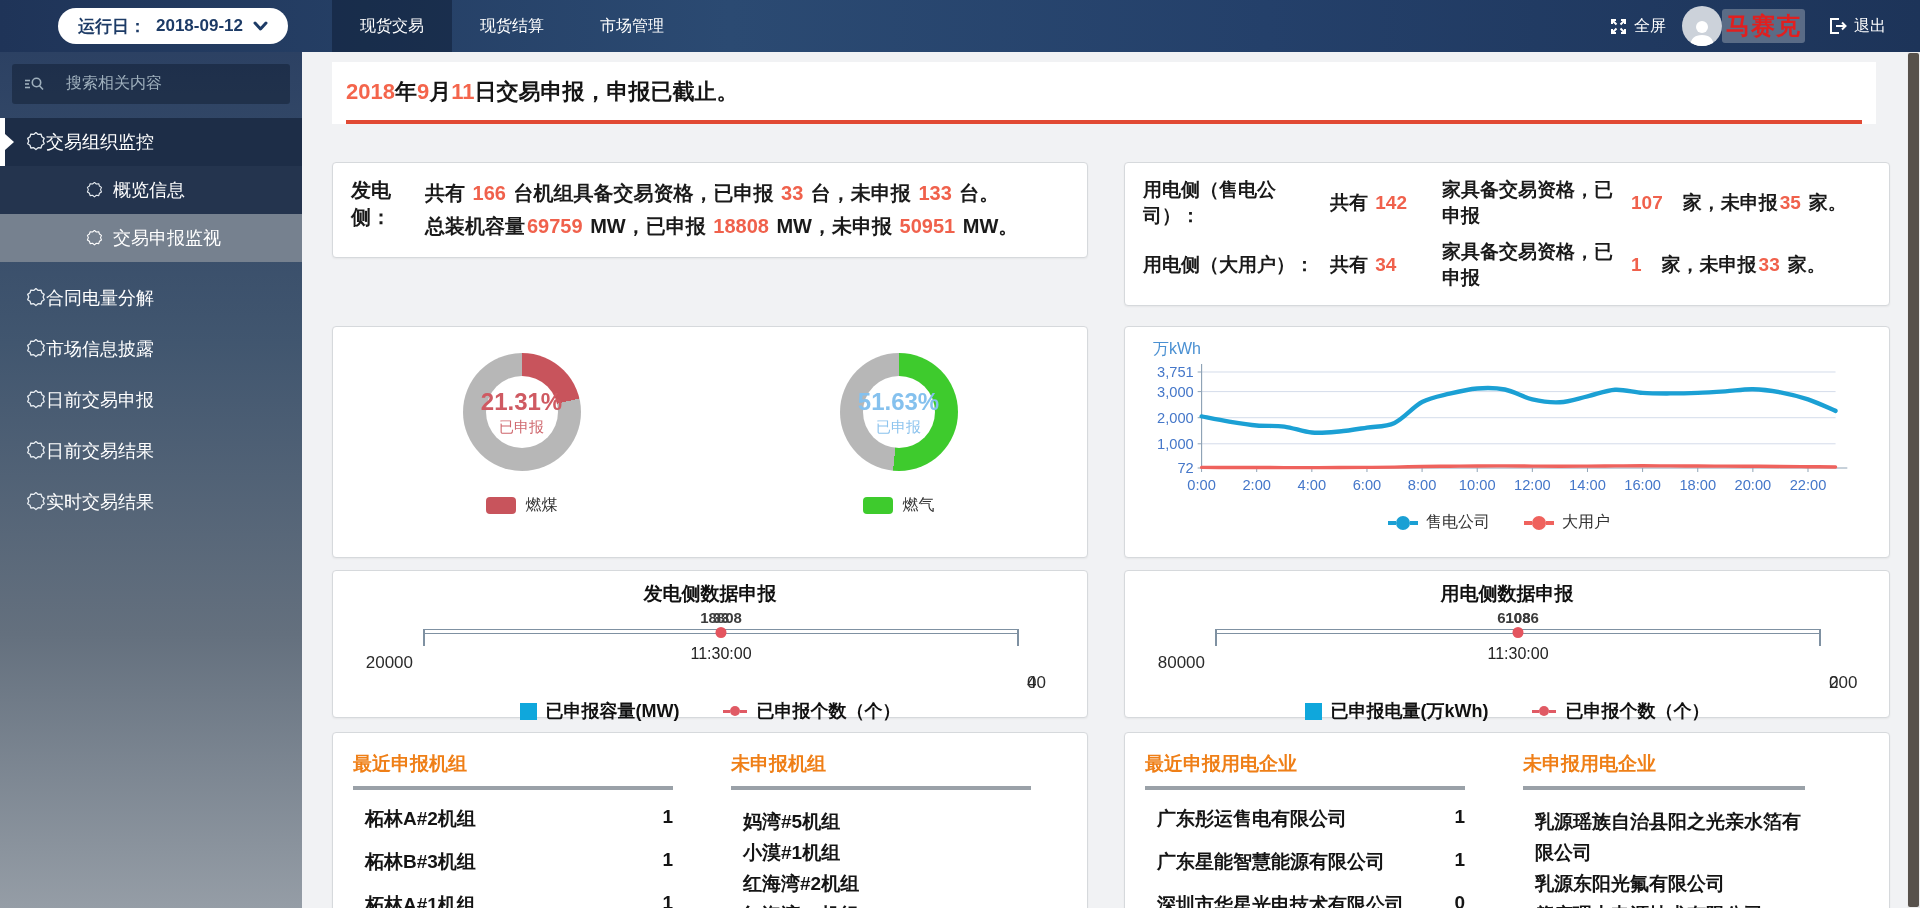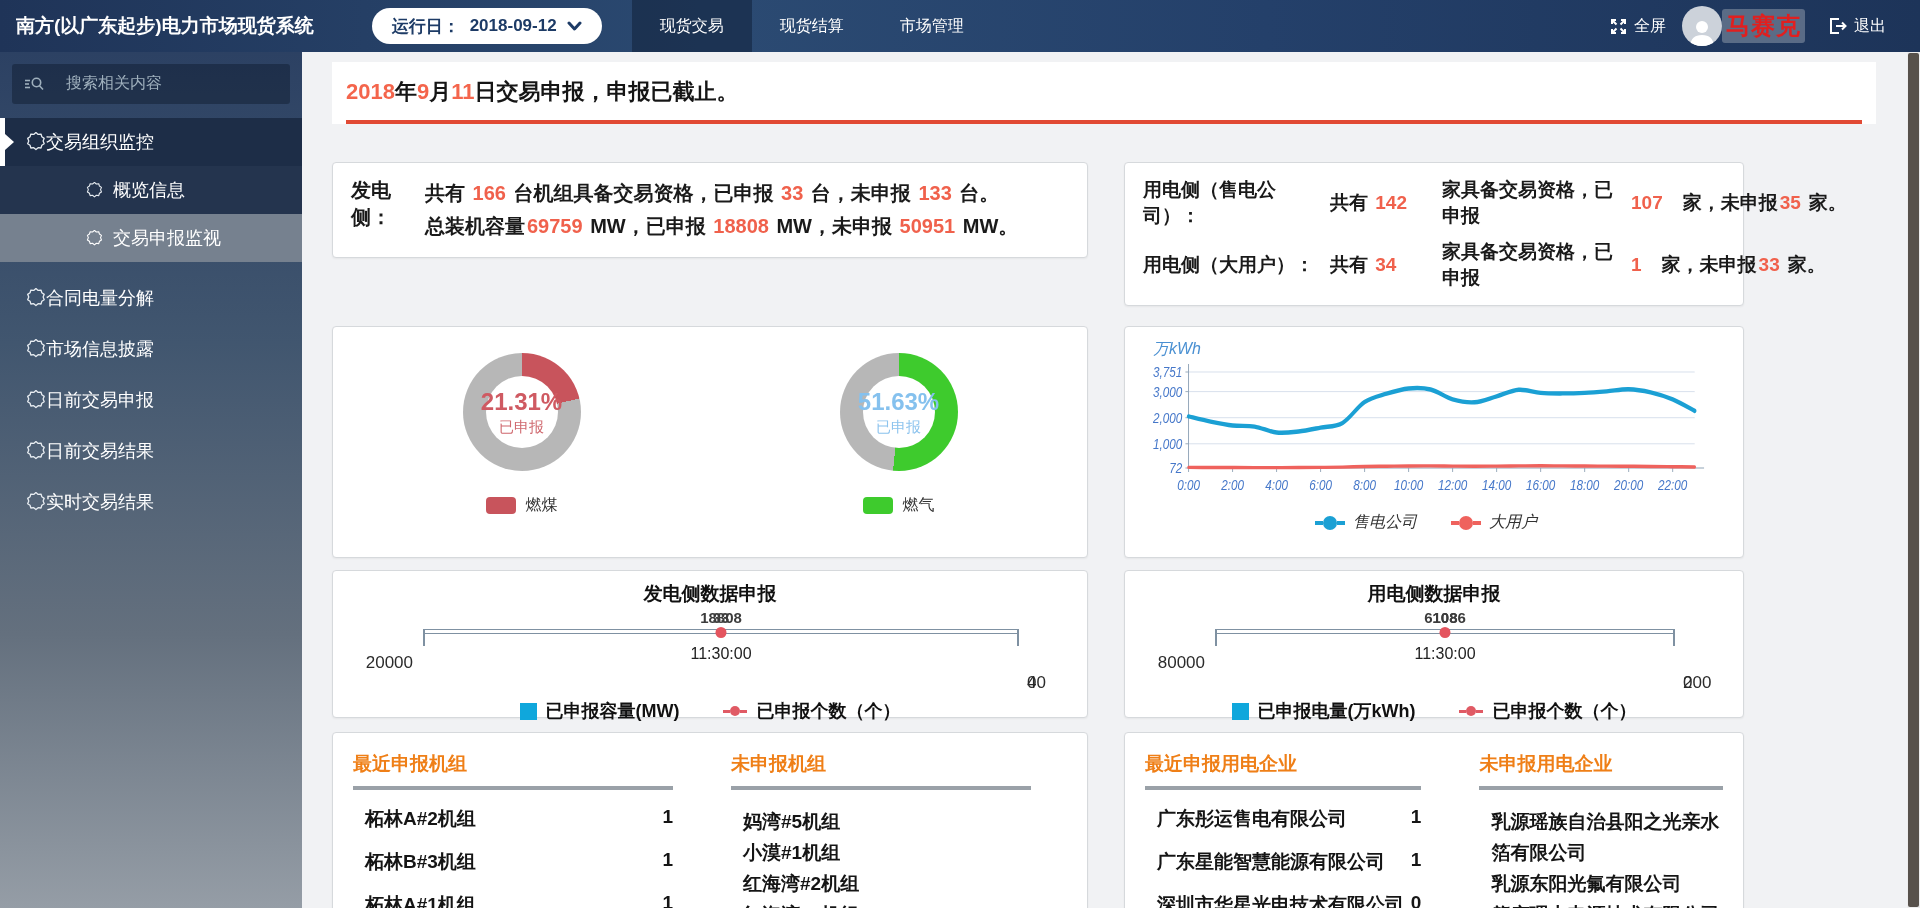--- a/index.html
+++ b/index.html
@@ -7,21 +7,21 @@
     font-family:"Liberation Sans","DejaVu Sans",sans-serif; background:#f1f2f4; }
 
   
   .hdr { position:fixed; top:0; left:0; right:0; height:52px; z-index:50;
     background:linear-gradient(90deg,#1f3458 0%,#2b4a72 38%,#24406a 66%,#1d3459 100%);
     display:flex; align-items:center; color:#fff; }
   .hdr-title { font-size:19px; font-weight:700; margin-left:16px; white-space:nowrap; }
   .pill { margin-left:58px; background:#fff; border-radius:20px; height:36px;
     display:flex; align-items:center; gap:10px; padding:0 20px; color:#1d3b66;
     font-size:17px; font-weight:700; cursor:pointer; }
-  .tabs { display:flex; height:52px; margin-left:30px; }
+  .tabs { display:flex; height:52px; margin-left:44px; }
   .tab { line-height:52px; padding:0 28px; font-size:16px; cursor:pointer; }
   .tab.active { background:rgba(5,16,35,0.38); }
   .hright { margin-left:auto; display:flex; align-items:center; margin-right:34px; gap:16px; }
   .fs { display:flex; align-items:center; gap:7px; font-size:16px; cursor:pointer; }
   .avatar { width:40px; height:40px; border-radius:50%; background:#ccd2da;
     display:flex; align-items:flex-end; justify-content:center; overflow:hidden; cursor:pointer; }
   .uname { font-size:24px; font-weight:700; color:#e11f1f; letter-spacing:1px;
     background:rgba(128,140,160,0.62); border-radius:3px; padding:1px 4px; margin-left:-16px; }
   .lo { display:flex; align-items:center; gap:7px; font-size:16px; cursor:pointer; margin-left:8px; }
 
@@ -54,21 +54,21 @@
   .rule { height:4px; background:#e14a34; margin-top:13px; }
 
   .row { display:flex; gap:36px; align-items:flex-start; }
   .row1 { margin-top:38px; }
   .row2 { margin-top:20px; }
   .row3 { margin-top:12px; }
   .row4 { margin-top:14px; }
   .card { background:#fff; border:1px solid #d6d9dc; border-radius:4px;
     box-shadow:0 1px 2px rgba(0,0,0,0.05); }
   .col-l { width:756px; flex:none; }
-  .col-r { width:620px; flex:none; }
+  .col-r { width:766px; flex:none; }
 
   
   .statcard { padding:14px 18px; font-weight:700; color:#1a1a1a; }
   .gen { display:flex; gap:16px; font-size:20px; }
   .gen .lbl { width:58px; flex:none; }
   .gen .ln { line-height:33px; }
   .num { color:#f0614c; padding:0 2px; }
   .usegrid { display:grid; grid-template-columns:175px 100px 175px auto;
     column-gap:12px; row-gap:10px; font-size:19px; align-items:center; }
   .usegrid .c4 { white-space:nowrap; }
@@ -81,21 +81,21 @@
   .donut { width:118px; height:118px; border-radius:50%; position:relative; }
   .hole { position:absolute; inset:23px; background:#fff; border-radius:50%;
     display:flex; flex-direction:column; align-items:center; justify-content:center; }
   .pct { font-size:24px; font-weight:700; }
   .dsub { font-size:15px; margin-top:2px; }
   .dlegend { margin-top:24px; display:flex; align-items:center; gap:10px;
     font-size:16px; color:#333; cursor:pointer; }
   .sw { width:30px; height:17px; border-radius:4px; display:inline-block; }
 
   
-  .chartcard { height:232px; padding:8px 28px 0 12px; position:relative;font-style:italic; }
+  .chartcard { height:232px; padding:8px 28px 0 12px; position:relative; }
   .ytitle { color:#4a90d2; font-size:16px; margin:4px 0 0 16px; }
   .chartcard svg { width:100%; height:148px; display:block; font-family:inherit; }
   .lc-legend { display:flex; justify-content:center; gap:34px; margin-top:4px;
     font-size:16px; color:#333; }
   .lc-item { display:flex; align-items:center; gap:8px; cursor:pointer; }
   .lmk { display:flex; align-items:center; }
   .lmk .seg { width:8px; height:4px; background:currentColor; display:inline-block; }
   .lmk .dotc { width:14px; height:14px; border-radius:50%; background:currentColor; display:inline-block; }
 
   
@@ -143,21 +143,20 @@
   .vscroll { position:fixed; top:52px; right:0; bottom:0; width:13px; background:#ededee; z-index:60; }
   .vthumb { position:absolute; left:1px; right:1px; top:1px; bottom:1px;
     background:#57514b; border-radius:2px; }
 
   svg.icon { flex:none; }
 </style>
 </head>
 <body>
 
 <div class="hdr">
-  <div class="hdr-title">南方(以广东起步)电力市场现货系统</div>
   <div class="pill">
     <span>运行日：</span>
     <span>2018-09-12</span>
     <svg class="icon" width="15" height="10" viewBox="0 0 15 10">
       <polyline points="2,2 7.5,8 13,2" fill="none" stroke="#1d3b66" stroke-width="3" stroke-linecap="round" stroke-linejoin="round"></polyline>
     </svg>
   </div>
   <div class="tabs">
     <div class="tab active">现货交易</div>
     <div class="tab">现货结算</div>

